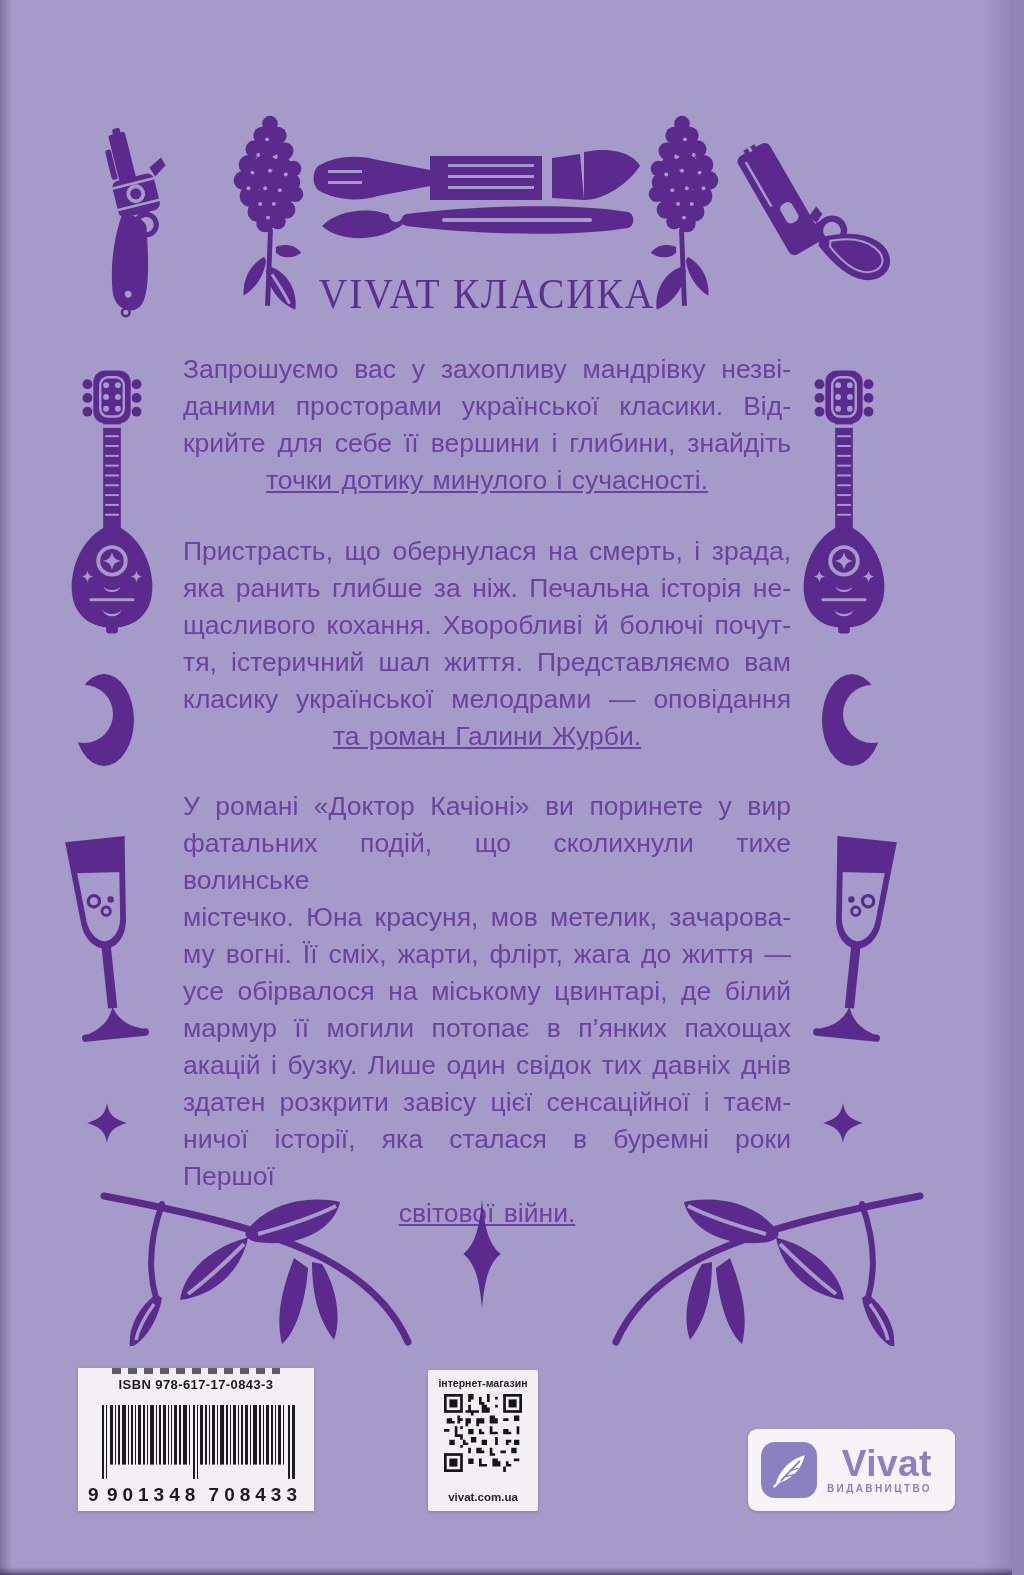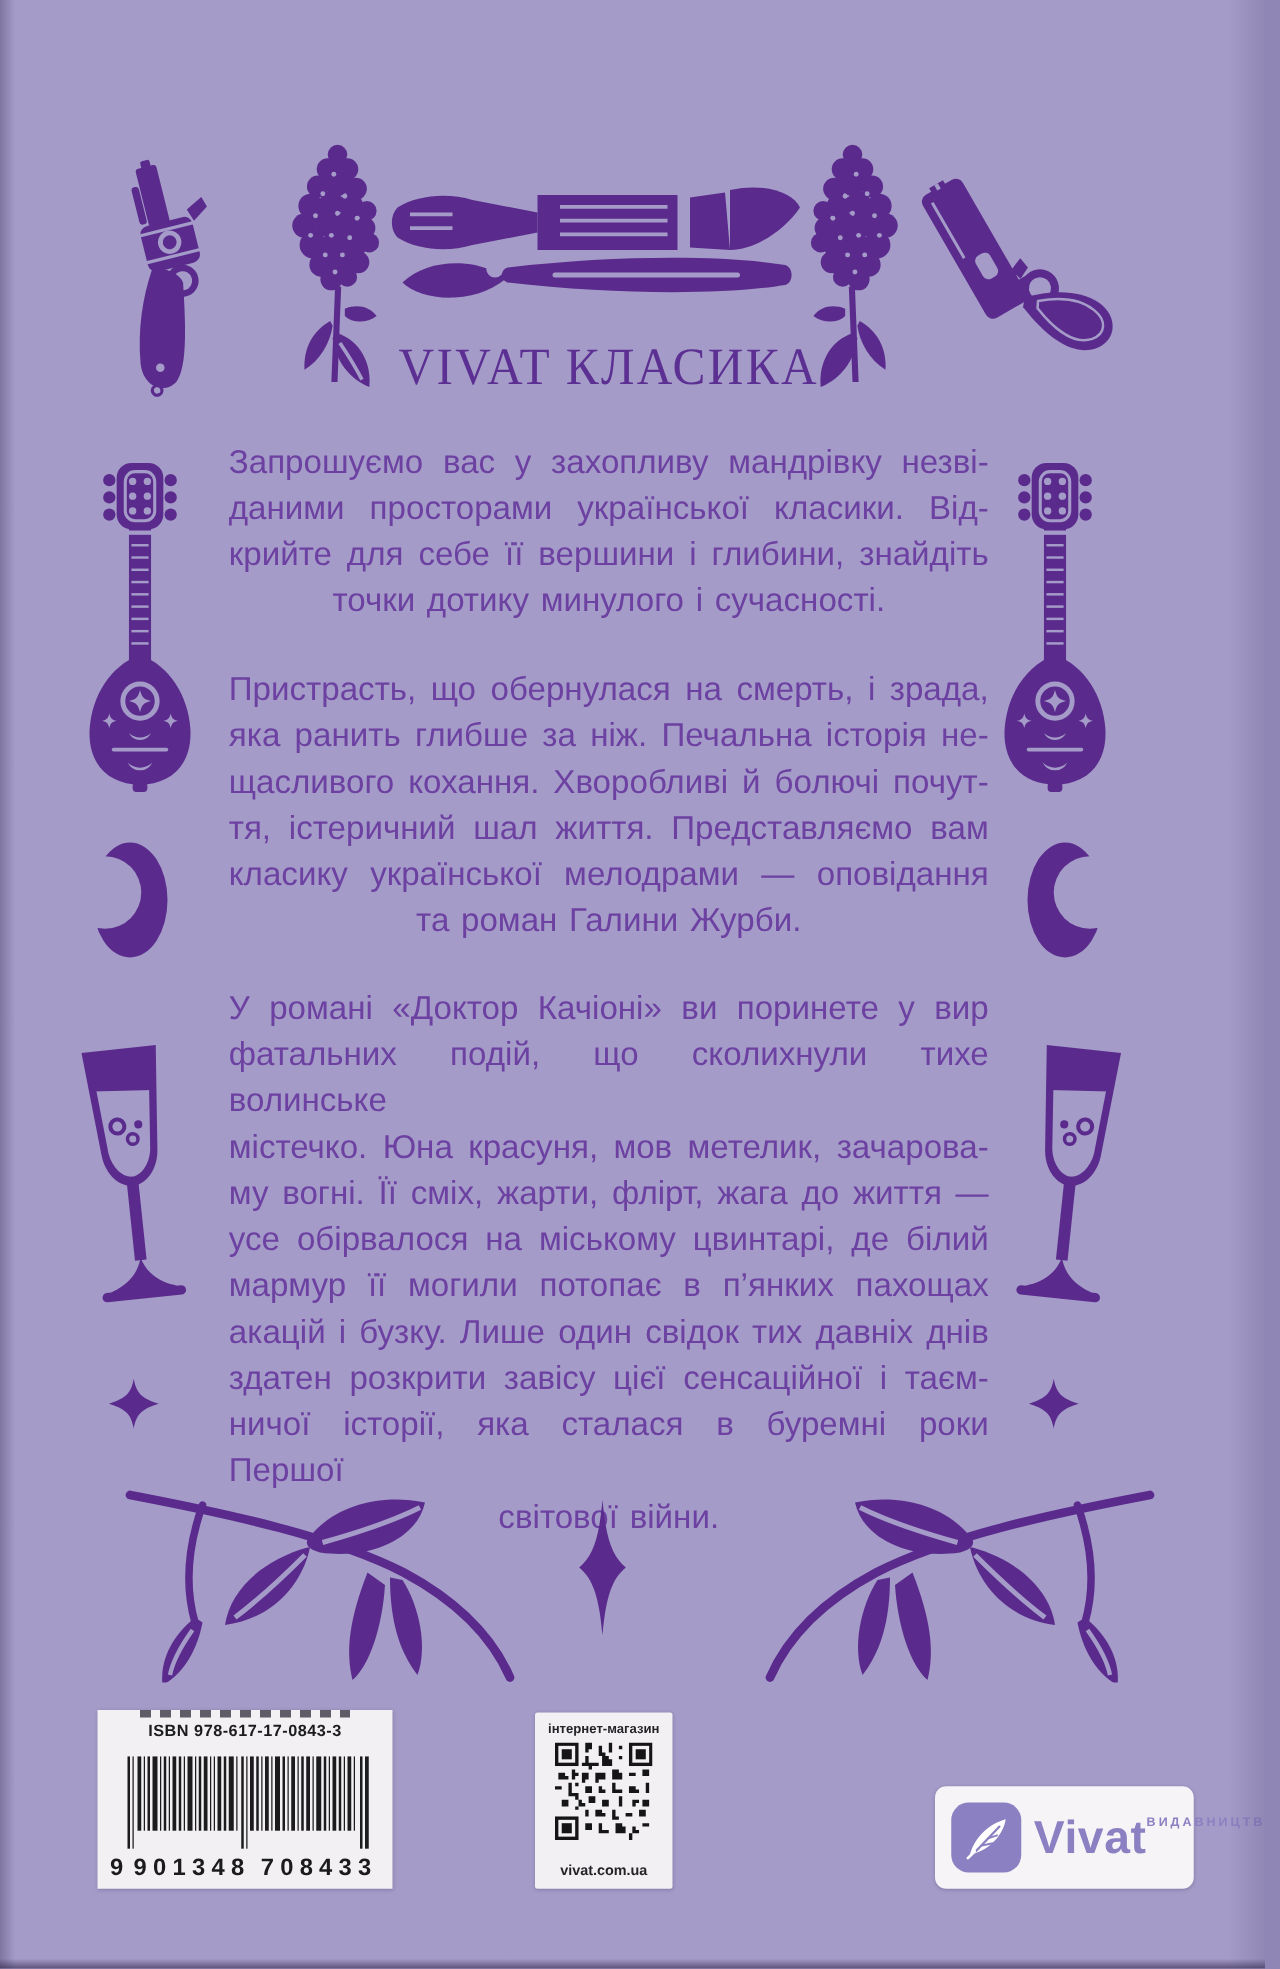--- a/index.html
+++ b/index.html
@@ -12,21 +12,21 @@
   .inkstroke{stroke:#5a2b8d;fill:none;}
   .cutstroke{stroke:#a59bc8;fill:none;}
 
   .title{position:absolute;left:183px;top:270px;width:608px;text-align:center;
          font-family:"Liberation Serif",serif;font-size:42px;letter-spacing:2px;
          color:#5c3093;transform:scaleX(.94);white-space:nowrap;}
 
   .para{position:absolute;left:183px;width:608px;}
   .line{font-size:26.5px;line-height:37px;color:#6c41a1;word-spacing:2px;}
   .line.j{text-align:justify;text-align-last:justify;}
-  .line.c{text-align:left;text-align-last:center;}
+  .line.c{text-align:left;text-align-last:center;text-decoration:underline;}
   .p1{top:351px;} .p2{top:533px;} .p3{top:788px;}
 
   .whitebox{position:absolute;background:#f2f0f3;box-shadow:0 1px 3px rgba(40,30,70,.25);}
   .isbn-box{left:78px;top:1368px;width:236px;height:143px;overflow:hidden;}
   .isbn-cut-marks{position:absolute;top:0;left:34px;right:34px;height:6px;opacity:.85;
      background:repeating-linear-gradient(90deg,#46414e 0 9px,transparent 9px 16px);}
   .isbn-label{position:absolute;top:9px;left:0;right:0;text-align:center;
      font-size:13px;font-weight:bold;letter-spacing:.4px;color:#1b1b1d;}
   .barcode{position:absolute;left:14px;top:37px;width:208px;height:76px;}
   .isbn-digits{position:absolute;left:10px;right:12px;bottom:5px;display:flex;
@@ -38,21 +38,21 @@
      font-weight:bold;color:#242428;}
   .qr-svg{position:absolute;left:16px;top:24px;width:78px;height:78px;}
   .qr-bottom{position:absolute;bottom:8px;left:0;right:0;text-align:center;font-size:11.5px;
      font-weight:bold;color:#242428;}
 
   .logo-box{left:748px;top:1429px;width:207px;height:82px;border-radius:9px;
      background:#f6f4f7;display:flex;align-items:center;padding-left:13px;box-sizing:border-box;}
   .logo-icon{width:56px;height:56px;border-radius:14px;background:#8b80c1;flex:0 0 auto;
      display:flex;align-items:center;justify-content:center;}
   .logo-icon svg{width:44px;height:44px;}
-  .logo-text{margin-left:10px;display:flex;flex-direction:row;align-items:flex-start;}
+  .logo-text{margin-left:10px;display:flex;flex-direction:column;align-items:flex-end;}
   .logo-name{font-size:37px;line-height:36px;color:#8b80c1;font-weight:bold;letter-spacing:.5px;}
   .logo-sub{font-size:10px;letter-spacing:2.4px;color:#8b80c1;font-weight:bold;margin-top:1px;}
 
   .edge-left{position:absolute;left:0;top:0;bottom:0;width:12px;pointer-events:none;
      background:linear-gradient(90deg,rgba(40,30,70,.30),rgba(40,30,70,0));}
   .edge-right{position:absolute;right:0;top:0;bottom:0;width:30px;pointer-events:none;
      background:linear-gradient(270deg,rgba(55,45,95,.18),rgba(55,45,95,0));}
   .edge-bottom{position:absolute;left:0;right:0;bottom:0;height:8px;pointer-events:none;
      background:linear-gradient(0deg,rgba(30,22,55,.55),rgba(30,22,55,0));}
 </style>

